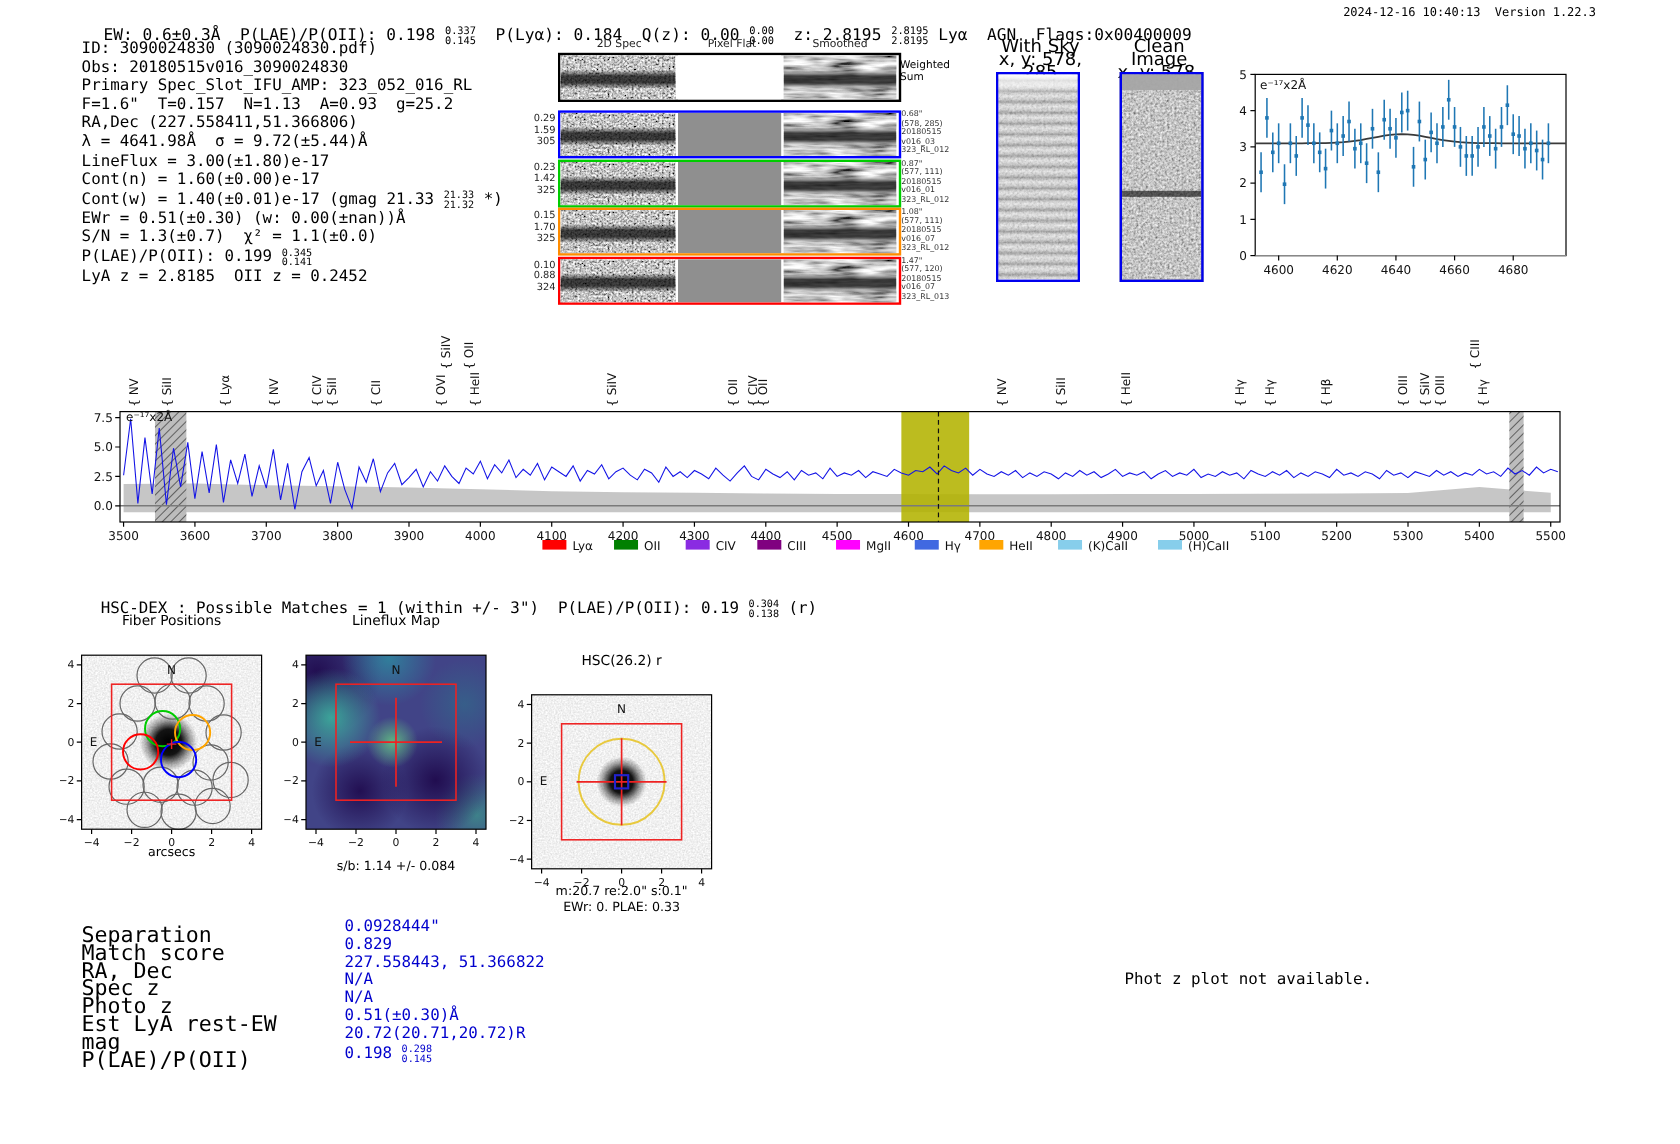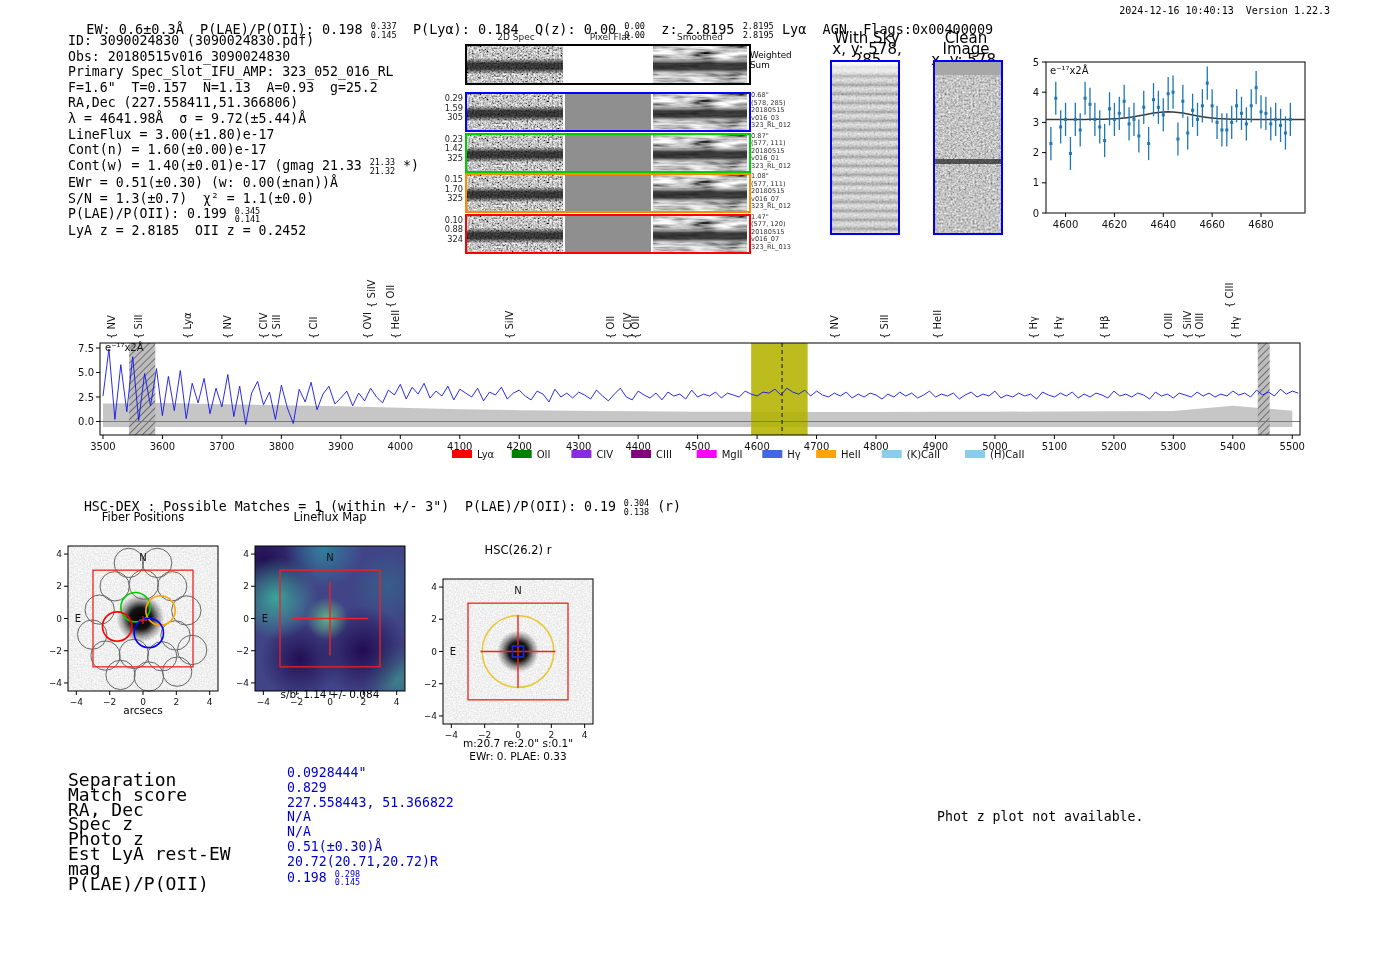--- a/index.html
+++ b/index.html
@@ -691,21 +691,21 @@
       <line x1="14" y1="64.27777777777777" x2="18" y2="64.27777777777777" stroke="#000"></line>
       <text x="12" y="67.27777777777777" font-size="9" text-anchor="end">2</text>
       <line x1="159.66666666666666" y1="169" x2="159.66666666666666" y2="173" stroke="#000"></line>
       <text x="159.66666666666666" y="183" font-size="9" text-anchor="middle">4</text>
       <line x1="14" y1="32.05555555555556" x2="18" y2="32.05555555555556" stroke="#000"></line>
       <text x="12" y="35.05555555555556" font-size="9" text-anchor="end">4</text>
       <rect x="43" y="48.16666666666667" width="100" height="96.66666666666664" fill="none" stroke="#ee2222" stroke-width="1.3"></rect>
       <text x="93" y="39.30555555555556" font-size="10" fill="#ee2222" text-anchor="middle">N</text>
       <text x="28" y="99.5" font-size="10" fill="#ee2222" text-anchor="middle">E</text>
     </svg>
-  <div class="xlab abs" style="left:8px;top:180px;width:170px;">s/b: 1.14 +/- 0.084</div>
+  <div class="xlab abs" style="left:8px;top:208px;width:170px;">s/b: 1.14 +/- 0.084</div>
 </div>
 
 <div class="abs" style="left:425px;top:508px;width:190px;height:230px;margin-top:33px;">
   <div class="panel-title abs" style="left:18px;top:2px;width:150px;">HSC(26.2) r</div>
   <svg id="hsc-svg" width="190" height="200" style="position:absolute;left:0;top:14px;">
       <rect x="18" y="24" width="150" height="145" filter="url(#fLight)"></rect>
       <circle cx="93" cy="96.5" r="21" fill="url(#gBlob)"></circle>
       <circle cx="93" cy="96.5" r="35.833333333333336" fill="none" stroke="#e8c93e" stroke-width="1.6"></circle>
       <line x1="55.5" y1="96.5" x2="130.5" y2="96.5" stroke="#ee2222" stroke-width="1.4"></line>
       <line x1="93" y1="132.75" x2="93" y2="60.25" stroke="#ee2222" stroke-width="1.4"></line>

